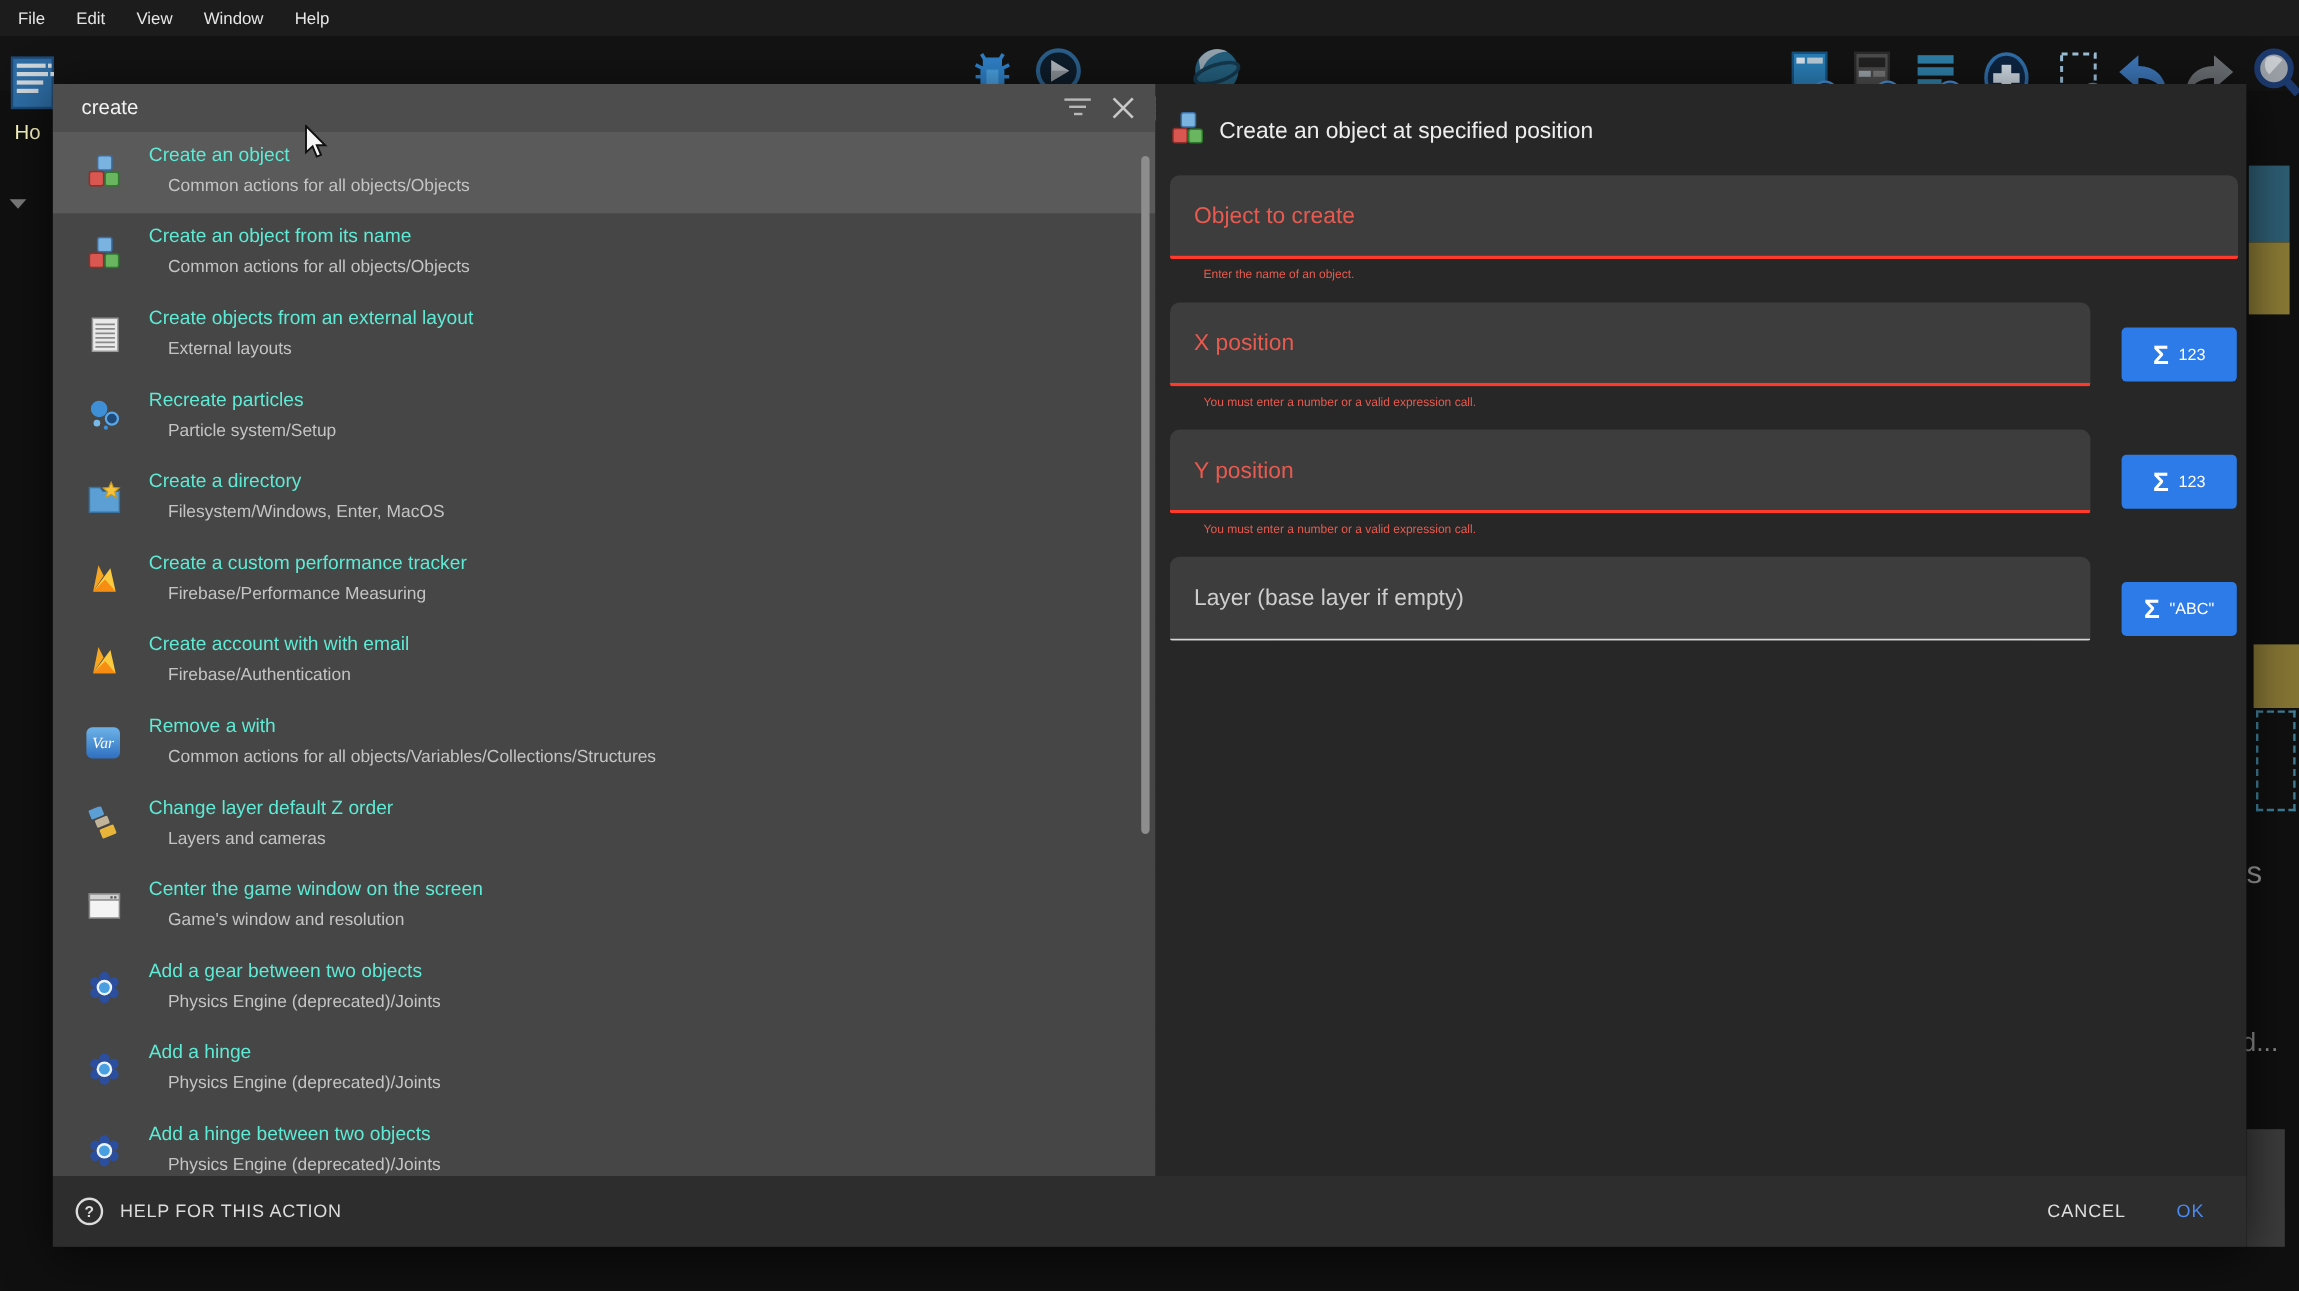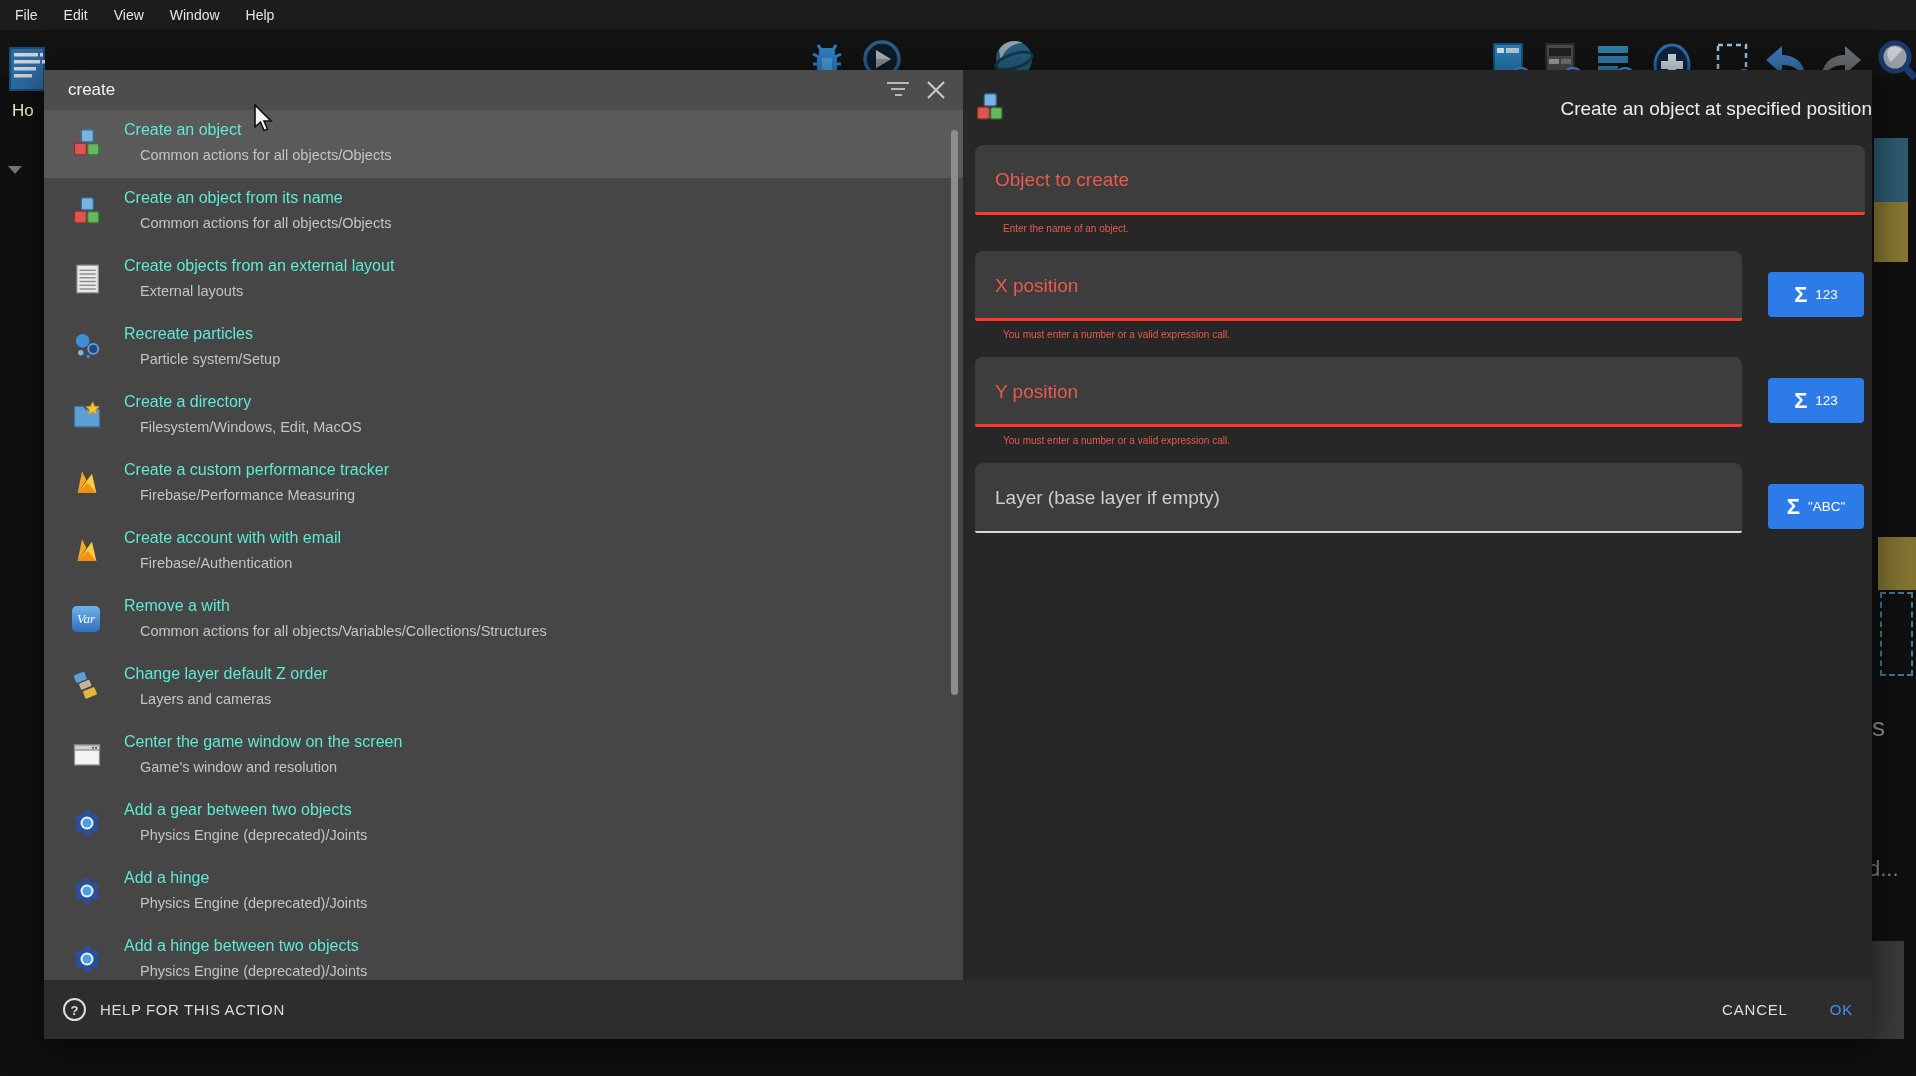--- a/index.html
+++ b/index.html
@@ -43,21 +43,21 @@
   .row { position:relative; width:919px; height:68px; background:#464646; }
   .row.hl { background:#5a5a5a; }
   .row .icon { position:absolute; left:28px; top:18px; width:30px; height:30px; }
   .row .title { position:absolute; left:80px; top:11px; font-size:16px; color:#5eead4; white-space:nowrap; }
   .row .subtitle { position:absolute; left:96px; top:37px; font-size:14.5px; color:#c4c4c4; white-space:nowrap; }
   .scroll-thumb { position:absolute; right:5px; top:60px; width:7px; height:565px; background:#8d8d8d; border-radius:4px; }
   .var-badge { width:28px; height:26px; margin-top:2px; border-radius:5px; background:linear-gradient(#6db3e8,#2f6fc0);
                color:#fff; font:italic 13px "Liberation Serif",serif; display:flex; align-items:center; justify-content:center; }
 
   .right-panel { width:909px; height:910px; background:#272727; position:relative; }
-  .rp-header { display:flex; align-items:center; gap:11px; padding:22px 0 0 12px;justify-content:space-between; }
+  .rp-header { display:flex; align-items:center; gap:11px; padding:22px 0 0 12px; }
   .rp-title { color:#ededed; font-size:19px; }
   .fields { padding-left:12px; }
   .field-row { display:flex; align-items:flex-end; }
   .tfield { position:relative; height:70px; background:#3d3d3d; border-radius:8px 8px 2px 2px; }
   .tfield.wide { width:890px; }
   .tfield.narrow { width:767px; }
   .tfield .tlabel { position:absolute; left:20px; top:24px; font-size:19px; }
   .tfield.error { border-bottom:3px solid #ff392b; }
   .tfield.error .tlabel { color:#e85a4f; }
   .tfield.normal { border-bottom:2px solid #d8d8d8; }
@@ -70,21 +70,21 @@
               font-family:inherit; padding:0 12px; }
   .expr-btn .sigma { font-size:22px; font-weight:bold; }
   .expr-btn .expr-label { font-size:13.5px; }
 
   .dialog-footer { width:1828px; height:59px; background:#2d2d2d; display:flex; align-items:center; }
   .help-link { display:flex; align-items:center; gap:13px; margin-left:18px; background:none; border:none; cursor:pointer; }
   .help-text { color:#dcdcdc; font-size:15px; letter-spacing:0.6px; font-family:inherit; }
   .footer-spacer { flex:1; }
   .btn-text { background:none; border:none; font-size:15px; letter-spacing:0.8px; cursor:pointer; font-family:inherit; }
   .cancel-btn { color:#dfdfdf; margin-right:42px; }
-  .ok-btn { color:#4b8af0; margin-right:19px; }
+  .ok-btn { color:#4b8af0; margin-right:35px; }
 
   .cursor { position:absolute; z-index:9; left:252px; top:104px; }
 </style>
 </head>
 <body>
 
 <div class="screen">
 
   <div class="menubar" id="menubar">
       <button class="menu-item">File</button>
@@ -253,21 +253,21 @@
               </svg></span>
             <span class="title">Recreate particles</span>
             <span class="subtitle">Particle system/Setup</span>
           </div>
           <div class="row">
             <span class="icon"><svg width="30" height="30" viewBox="0 0 24 24">
                 <path d="M2 5 h7 l2 2.5 h11 v14 h-20 z" fill="#5b9fd4" stroke="#3a719f"></path>
                 <polygon points="16.5,1.5 18,5 21.8,5.3 18.9,7.9 19.9,11.6 16.5,9.6 13.1,11.6 14.1,7.9 11.2,5.3 15,5" fill="#f5c33b" stroke="#c79a20" stroke-width="0.8"></polygon>
               </svg></span>
             <span class="title">Create a directory</span>
-            <span class="subtitle">Filesystem/Windows, Edit, MacOS</span>
+            <span class="subtitle">Filesystem/Windows, Enter, MacOS</span>
           </div>
           <div class="row">
             <span class="icon"><svg width="30" height="30" viewBox="0 0 24 24">
                 <path d="M4.5 20 L16 4.5 L19.5 20 Z" fill="#fcca3f"></path>
                 <path d="M4.5 20 L8 2.5 L11.5 9.5 Z" fill="#f6a623"></path>
                 <path d="M4.5 20 L12.5 12 L19.5 20 Z" fill="#f6820c" opacity="0.85"></path>
               </svg></span>
             <span class="title">Create a custom performance tracker</span>
             <span class="subtitle">Firebase/Performance Measuring</span>
           </div>

